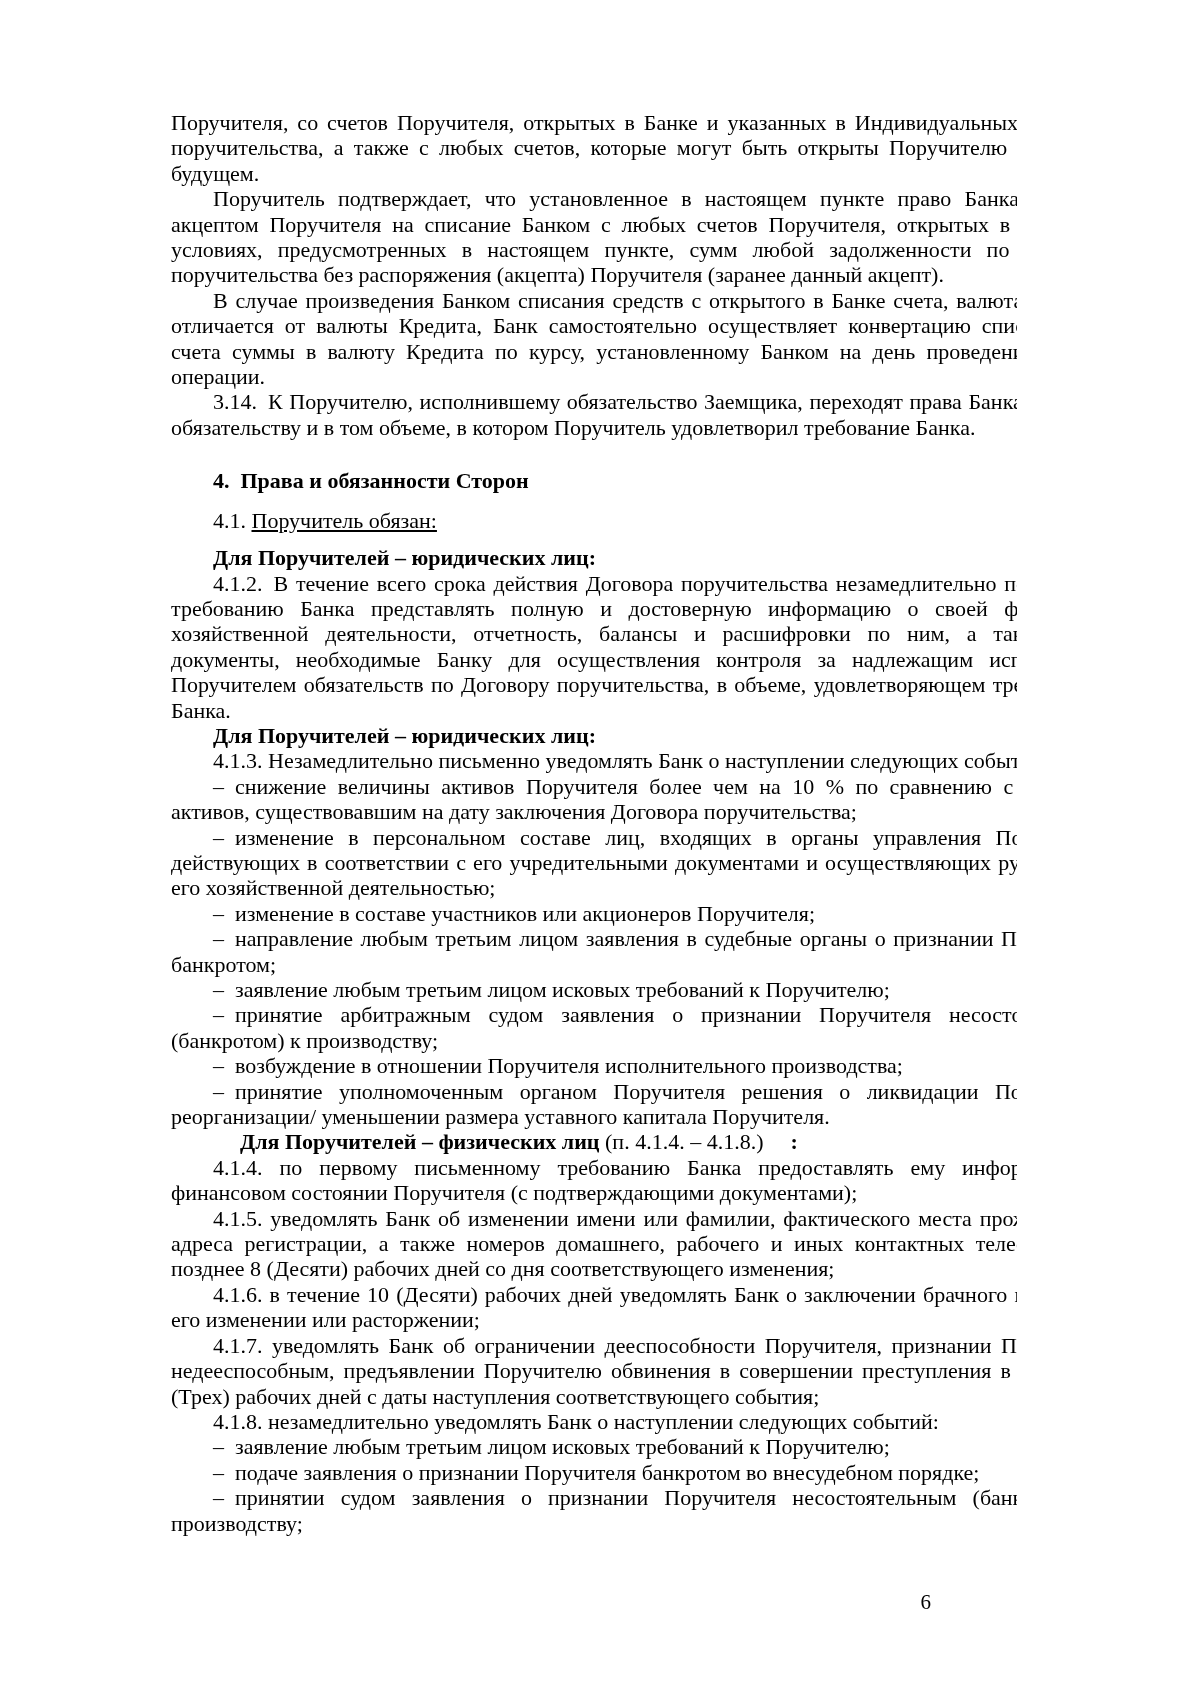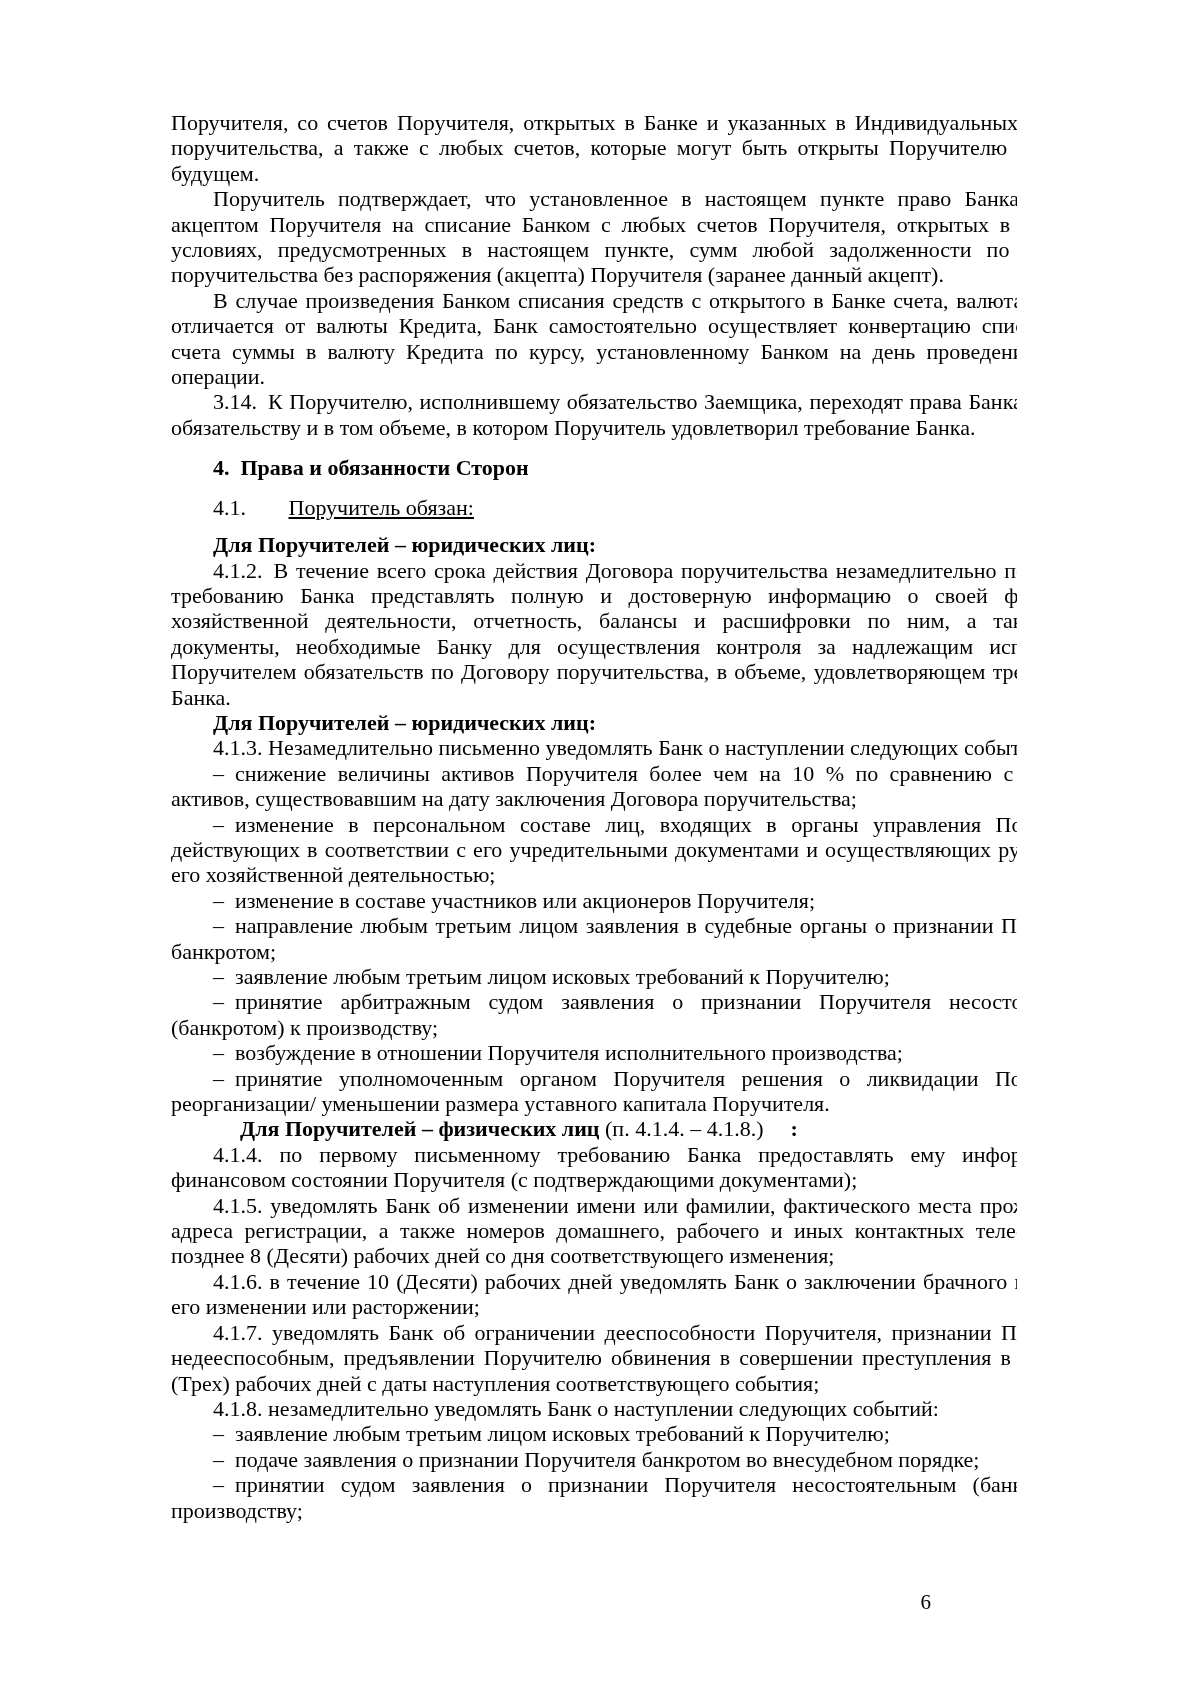--- a/index.html
+++ b/index.html
@@ -16,25 +16,25 @@
     position: absolute;
     left: 171px;
     top: 110px;
     width: 942px;
     font-size: 22px;
     line-height: 25.4px;
     text-align: justify;
   }
   .doc p { margin: 0; text-indent: 42px; }
   .doc p.noindent { text-indent: 0; }
-  .doc p.h   { font-weight: bold; margin: 15px 0 14px 0; }
+  .doc p.h   { font-weight: bold; margin: 28px 0 14px 0; }
   .doc p.sub { margin: 0 0 12px 0; }
   .doc p.pb  { font-weight: bold; }
   .b { font-weight: bold; margin-left: 27px; }
-  .u { text-decoration: underline; margin-left: 37px; }
+  .u { text-decoration: underline; }
   .marker { padding-right: 11px; }
   .page-number {
     position: absolute;
     top: 1590px;
     right: 86px;
     font-size: 21px;
     line-height: 25px;
   }
 </style>
 </head>

